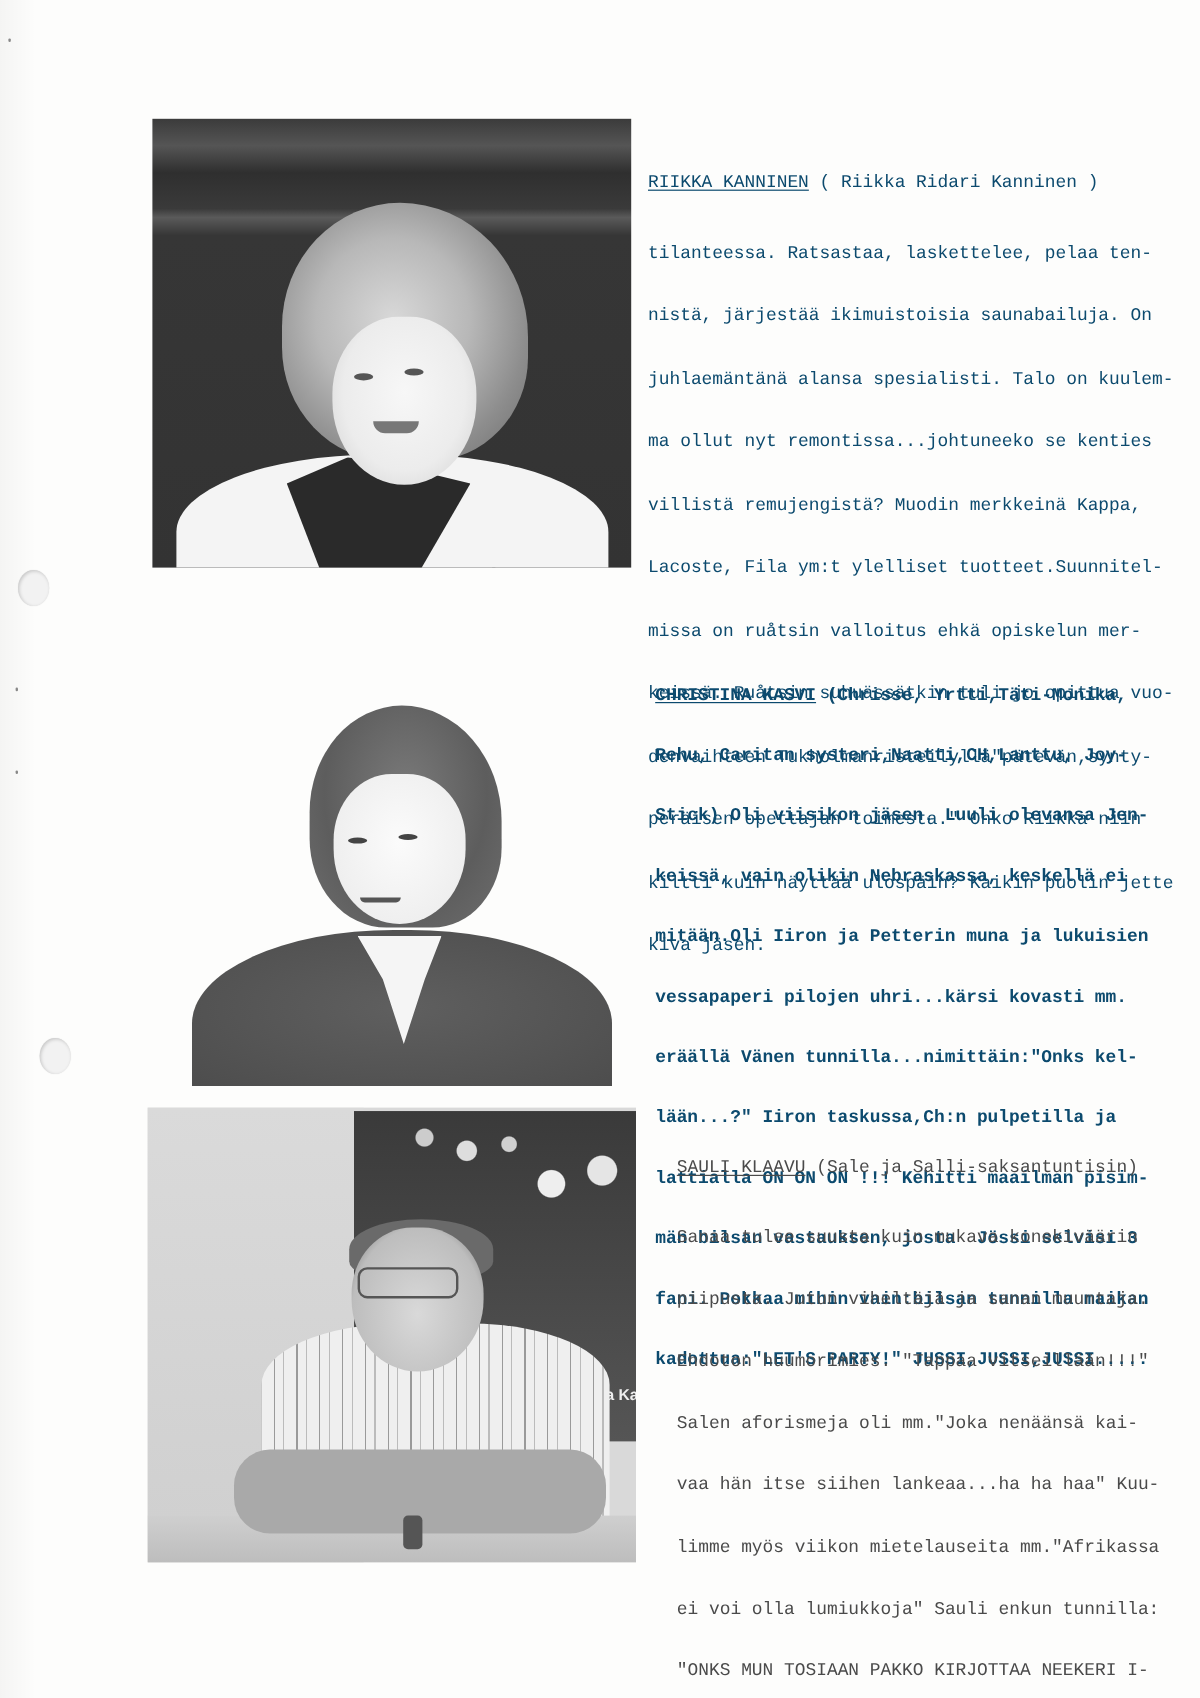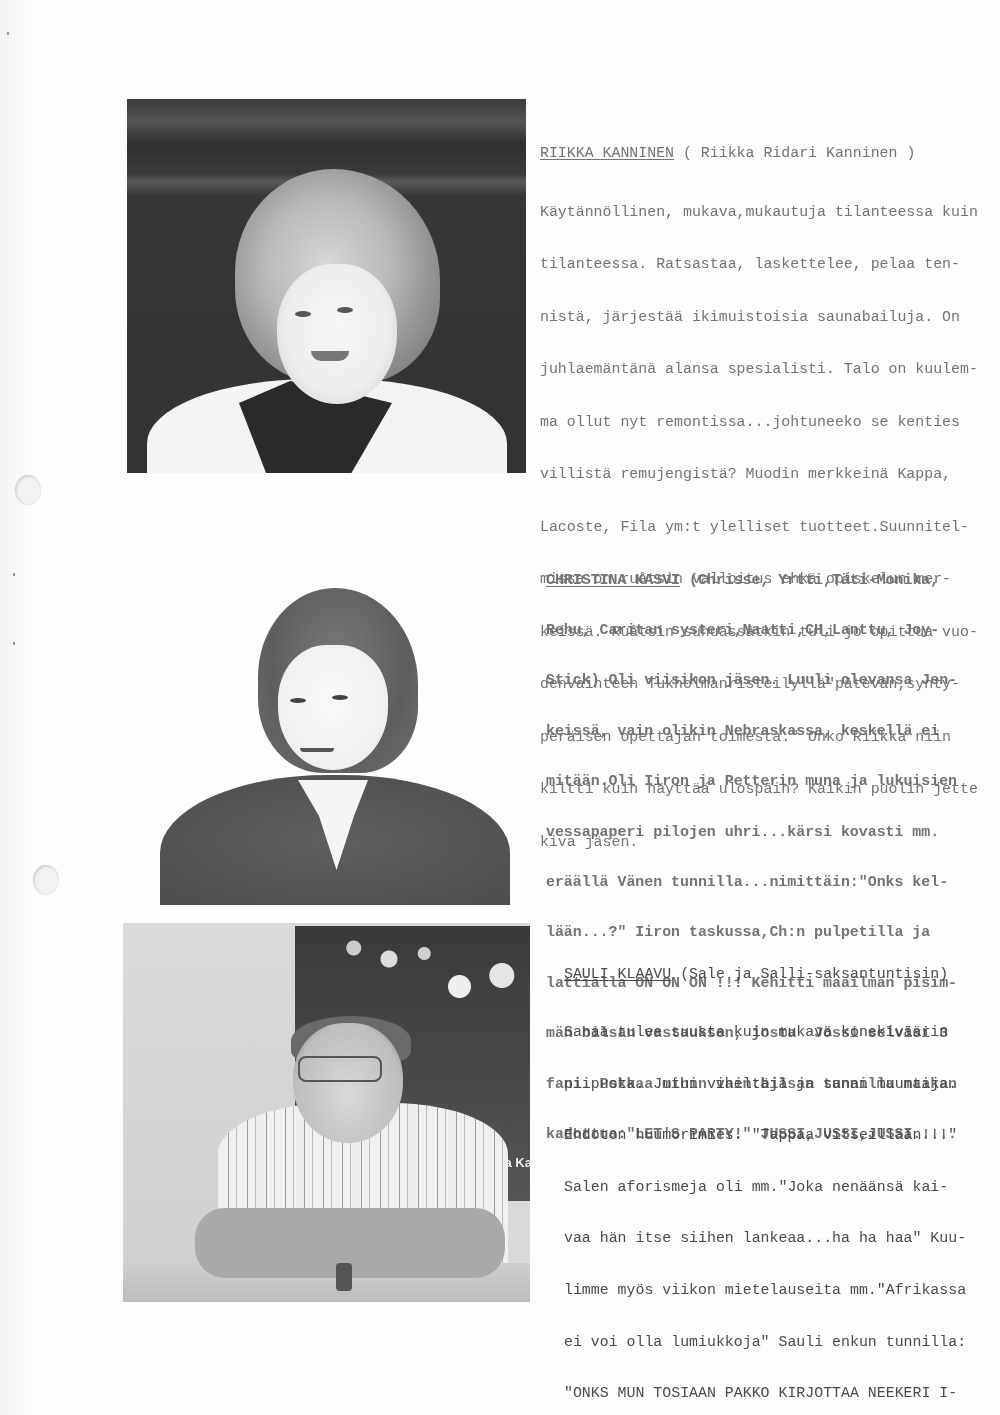--- a/index.html
+++ b/index.html
@@ -59,21 +59,21 @@
     #photo3 .head { position: absolute; left: 170px; top: 100px; width: 110px; height: 120px; border-radius: 46% 46% 50% 50%;
       background: radial-gradient(ellipse at 50% 60%, #d9d9d9 0%, #bdbdbd 70%, #6a6a6a 100%); }
     #photo3 .hair { position: absolute; left: 168px; top: 93px; width: 120px; height: 50px; border-radius: 50% 50% 30% 30%; background: #6a6a6a; }
     #photo3 .glasses { position: absolute; left: 175px; top: 133px; width: 80px; height: 22px; border: 2px solid #555; border-radius: 8px; }
     #photo3 .shirt { position: absolute; left: 95px; top: 180px; width: 290px; height: 170px; border-radius: 40% 40% 0 0 / 30% 30% 0 0;
       background: repeating-linear-gradient(90deg, #efefef 0 10px, #9a9a9a 10px 11px, #efefef 11px 18px, #bbb 18px 19px); }
     #photo3 .arm { position: absolute; left: 72px; top: 285px; width: 310px; height: 70px; border-radius: 30px; background: #a9a9a9; }
     #photo3 .watch { position: absolute; left: 213px; top: 340px; width: 16px; height: 28px; border-radius: 4px; background: #555; }
     #photo3 .table { position: absolute; left: 0; top: 340px; width: 407px; height: 39px; background: linear-gradient(180deg, #cfcfcf, #bdbdbd); }
 
-    .entry { position: absolute; font-size: 14.9px; line-height: 17.5px; white-space: pre; color: #737373; }
+    .entry { position: absolute; font-size: 14.9px; line-height: 17.5px; white-space: pre; color: #0c4a6e; }
     .entry .heading { display: block; margin-bottom: 6px; }
     .entry .name { text-decoration: underline; text-underline-offset: 2px; }
     .entry .line { display: block; }
     #entry1 { left: 540px; top: 110px; }
     #entry2 { left: 546px; top: 538px; line-height: 16.8px; font-weight: bold; }
     #entry2 .heading { margin-bottom: 0; }
     #entry3 { left: 564px; top: 932px; line-height: 17.2px; color: #4a4a4a; }
   </style>
 </head>
 <body>
@@ -90,21 +90,20 @@
   <div class="hair"></div>
   <div class="jacket"></div>
   <div class="scarf"></div>
   <div class="face"></div>
   <div class="eye" style="left:168px; top:212px;"></div>
   <div class="eye" style="left:210px; top:208px;"></div>
   <div class="mouth"></div>
 </div>
 <div class="entry" id="entry1">
   <span class="heading"><span class="name">RIIKKA KANNINEN</span><span> ( Riikka Ridari Kanninen )</span></span>
-  <span class="line">Käytännöllinen, mukava,mukautuja tilanteessa kuin</span>
   <span class="line">tilanteessa. Ratsastaa, laskettelee, pelaa ten-</span>
   <span class="line">nistä, järjestää ikimuistoisia saunabailuja. On</span>
   <span class="line">juhlaemäntänä alansa spesialisti. Talo on kuulem-</span>
   <span class="line">ma ollut nyt remontissa...johtuneeko se kenties</span>
   <span class="line">villistä remujengistä? Muodin merkkeinä Kappa,</span>
   <span class="line">Lacoste, Fila ym:t ylelliset tuotteet.Suunnitel-</span>
   <span class="line">missa on ruåtsin valloitus ehkä opiskelun mer-</span>
   <span class="line">keissä. Ruåtsin suhuässätkin tuli jo opittua vuo-</span>
   <span class="line">denvaihteen Tukholmanristeilyllä"pätevän,synty-</span>
   <span class="line">peräisen opettajan toimesta." Onko Riikka niin</span>

